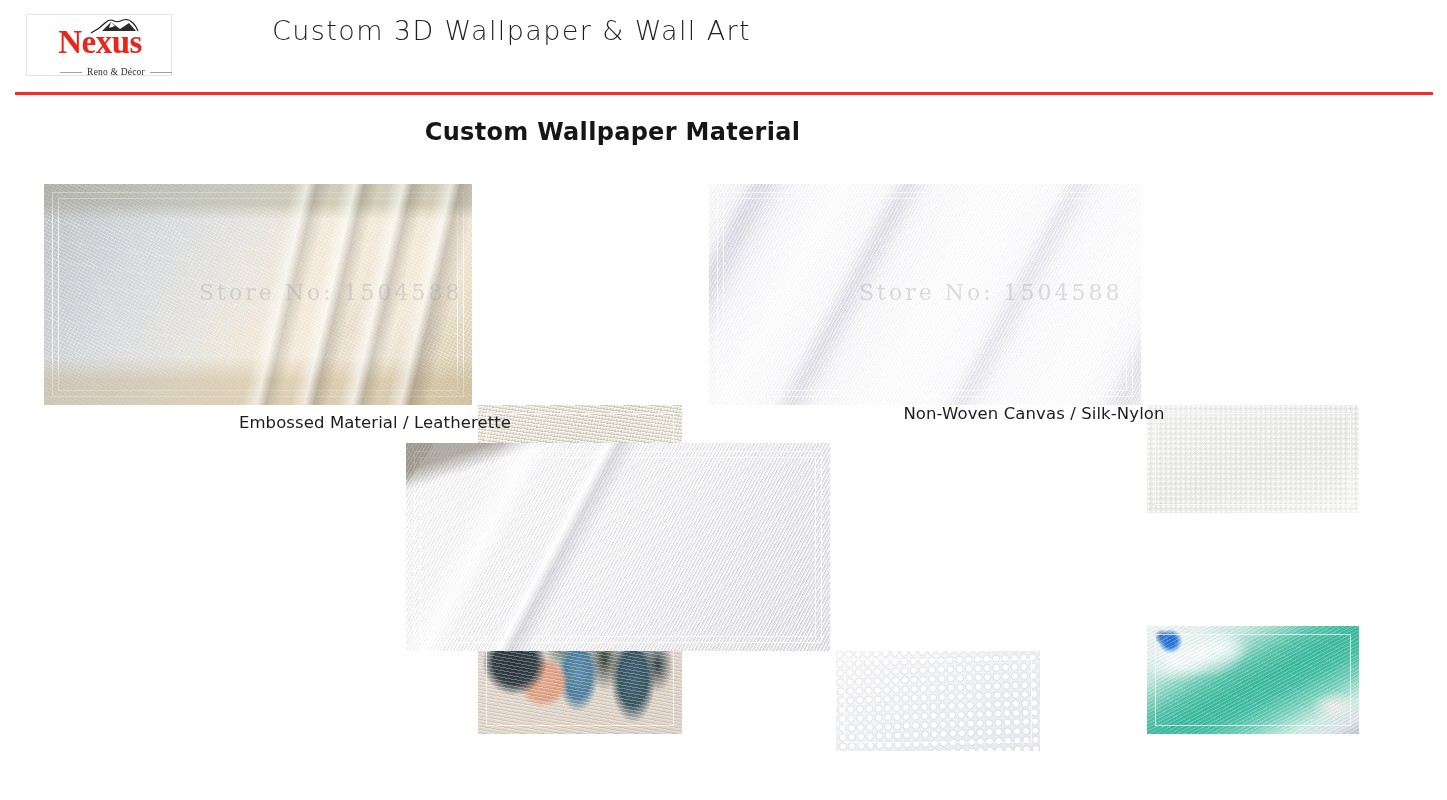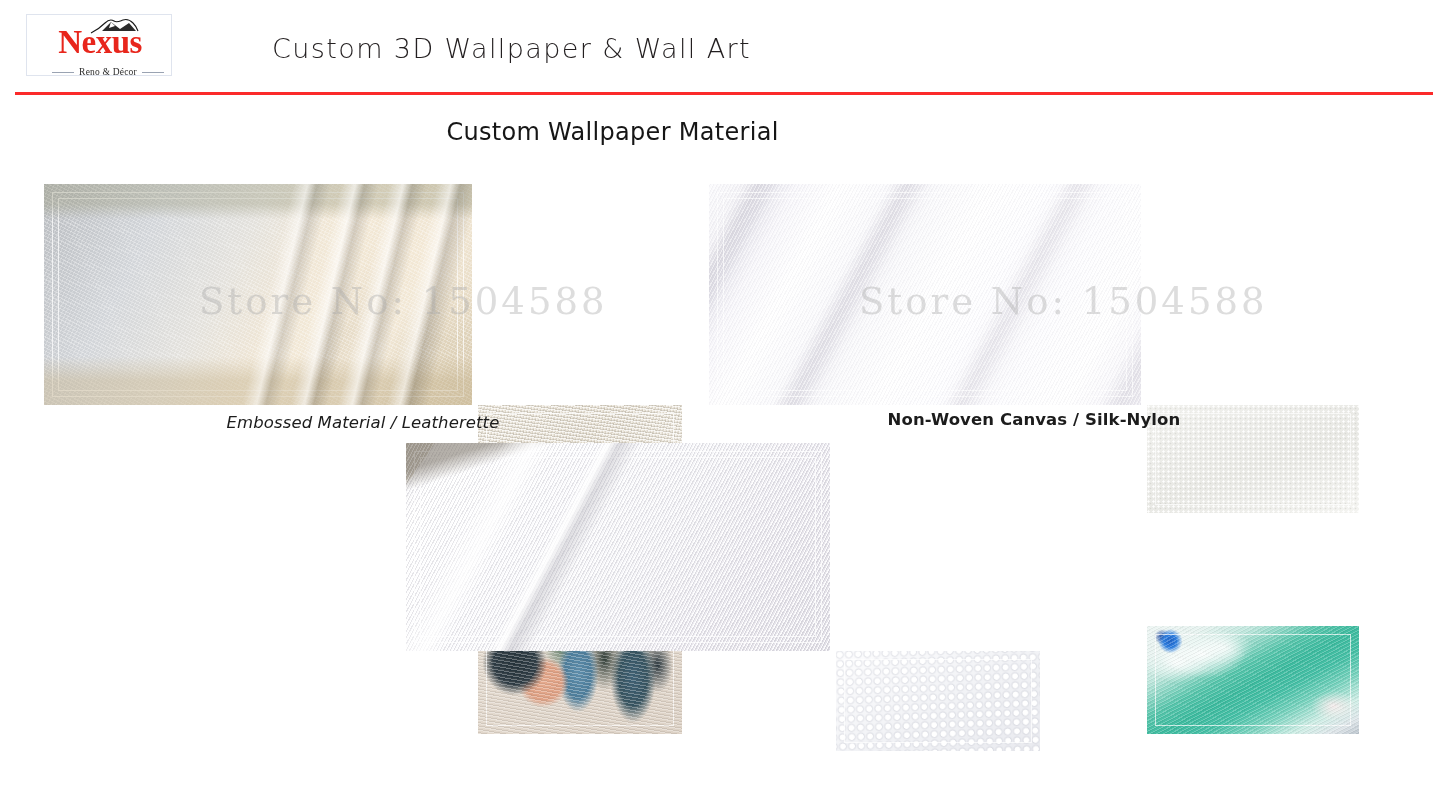--- a/index.html
+++ b/index.html
@@ -49,21 +49,21 @@
     text-align: center;
     font-family: "Liberation Serif", serif;
     font-weight: bold;
     font-size: 33px;
     letter-spacing: -0.5px;
     color: #e8261c;
     line-height: 1;
   }
   .logo-sub-wrap {
     position: absolute;
-    left: 8px;
+    left: 16px;
     top: 52px;
     width: 146px;
     display: flex;
     align-items: center;
     justify-content: center;
     gap: 5px;
   }
   .logo-rule {
     width: 22px;
     height: 1px;
@@ -72,21 +72,21 @@
   .logo-sub {
     font-family: "Liberation Serif", serif;
     font-size: 9.5px;
     color: #2b2b2b;
     white-space: nowrap;
     letter-spacing: 0.2px;
   }
   .header-title {
     position: absolute;
     left: 272px;
-    top: 33px;
+    top: 15px;
     font-family: "DejaVu Sans", sans-serif;
     font-weight: 300;
     font-size: 27px;
     letter-spacing: 1.4px;
     color: #231f20;
     white-space: nowrap;
   }
   .header-rule {
     position: absolute;
     left: 15px;
@@ -97,21 +97,21 @@
   }
 
   
   .section-title {
     position: absolute;
     left: 0;
     top: 118px;
     width: 1225px;
     text-align: center;
     font-family: "DejaVu Sans", sans-serif;
-    font-weight: normal;
+    font-weight: bold;
     font-size: 24px;
     letter-spacing: 0.3px;
     color: #161616;
   }
 
   
   .group { position: absolute; }
   .pane {
     position: absolute;
     overflow: hidden;
@@ -133,21 +133,21 @@
     font-size: 16.5px;
     font-weight: 500;
     color: #1c1c1c;
     letter-spacing: 0.1px;
     white-space: nowrap;
   }
 
   .watermark {
     position: absolute;
     font-family: "DejaVu Serif", serif;
-    font-size: 37px;
+    font-size: 22px;
     letter-spacing: 3px;
     color: rgba(170,170,170,0.40);
     white-space: nowrap;
     pointer-events: none;
     user-select: none;
   }
 
   
   .tex-embossed-roll {
     background:
@@ -348,41 +348,41 @@
   <div class="pane tex-embossed-closeup" style="left:434px; top:0; width:204px; height:108px;">
     <span class="frame-outer"></span>
   </div>
 
   <div class="pane tex-print-floral" style="left:434px; top:113px; width:204px; height:108px;">
     <span class="frame-outer"></span>
   </div>
 
   <div class="watermark" style="left:155px; top:96px;">Store No: 1504588</div>
 
-  <div class="caption" style="left:0; top:229px;font-style:italic;">Embossed Material / Leatherette</div>
+  <div class="caption" style="left:12px; top:229px;">Embossed Material / Leatherette</div>
 </div>
 
 <div class="group" style="left:709px; top:184px; width:650px; height:248px;">
 
   <div class="pane tex-silk-drape" style="left:0; top:0; width:432px; height:221px;">
     <span class="frame-outer"></span>
     <span class="frame-inner"></span>
   </div>
 
   <div class="pane tex-nonwoven-weave" style="left:438px; top:0; width:212px; height:108px;">
     <span class="frame-outer"></span>
   </div>
 
   <div class="pane tex-teal-floral" style="left:438px; top:113px; width:212px; height:108px;">
     <span class="frame-outer"></span>
   </div>
 
   <div class="watermark" style="left:150px; top:96px;">Store No: 1504588</div>
 
-  <div class="caption" style="left:0; top:226px;font-weight:bold;">Non-Woven Canvas / Silk-Nylon</div>
+  <div class="caption" style="left:0; top:220px;">Non-Woven Canvas / Silk-Nylon</div>
 </div>
 
 <div class="group" style="left:406px; top:443px; width:634px; height:246px;">
 
   <div class="pane tex-flash-sheet" style="left:0; top:0; width:424px; height:208px;">
     <span class="frame-outer"></span>
     <span class="frame-inner"></span>
   </div>
 
   <div class="pane tex-flash-closeup" style="left:430px; top:0; width:204px; height:100px;">

